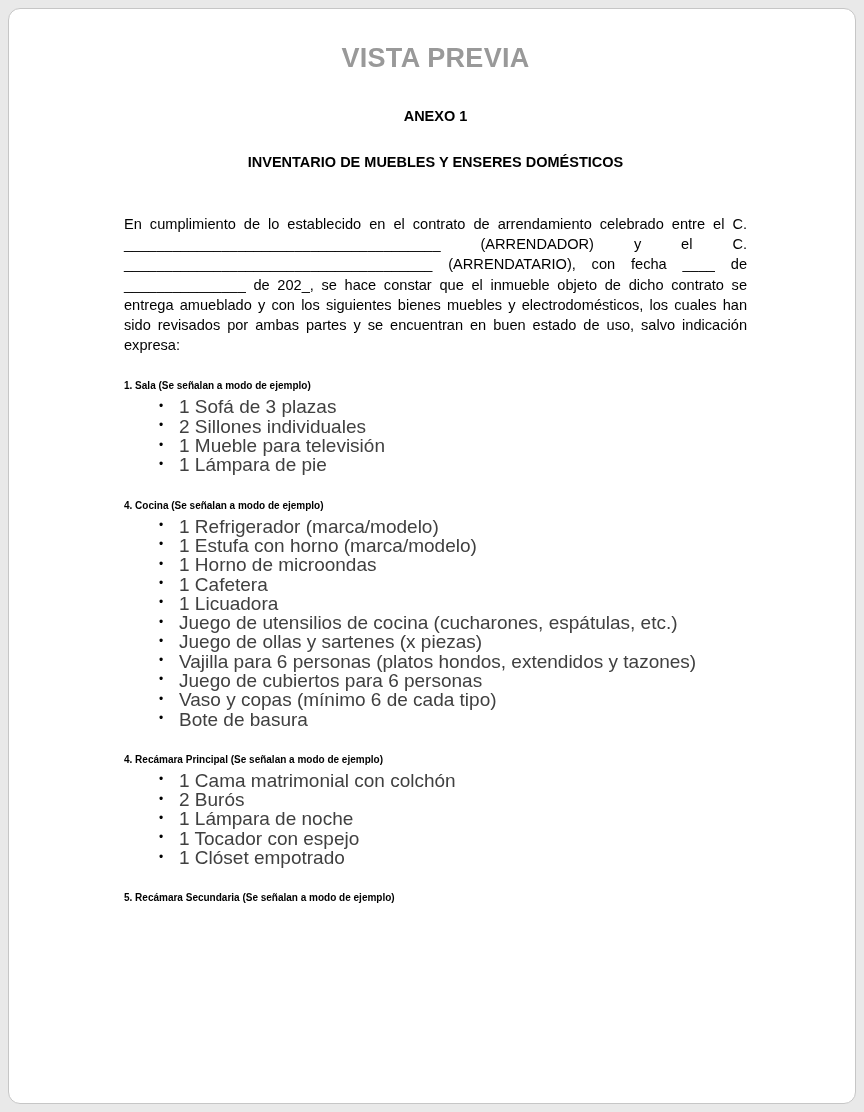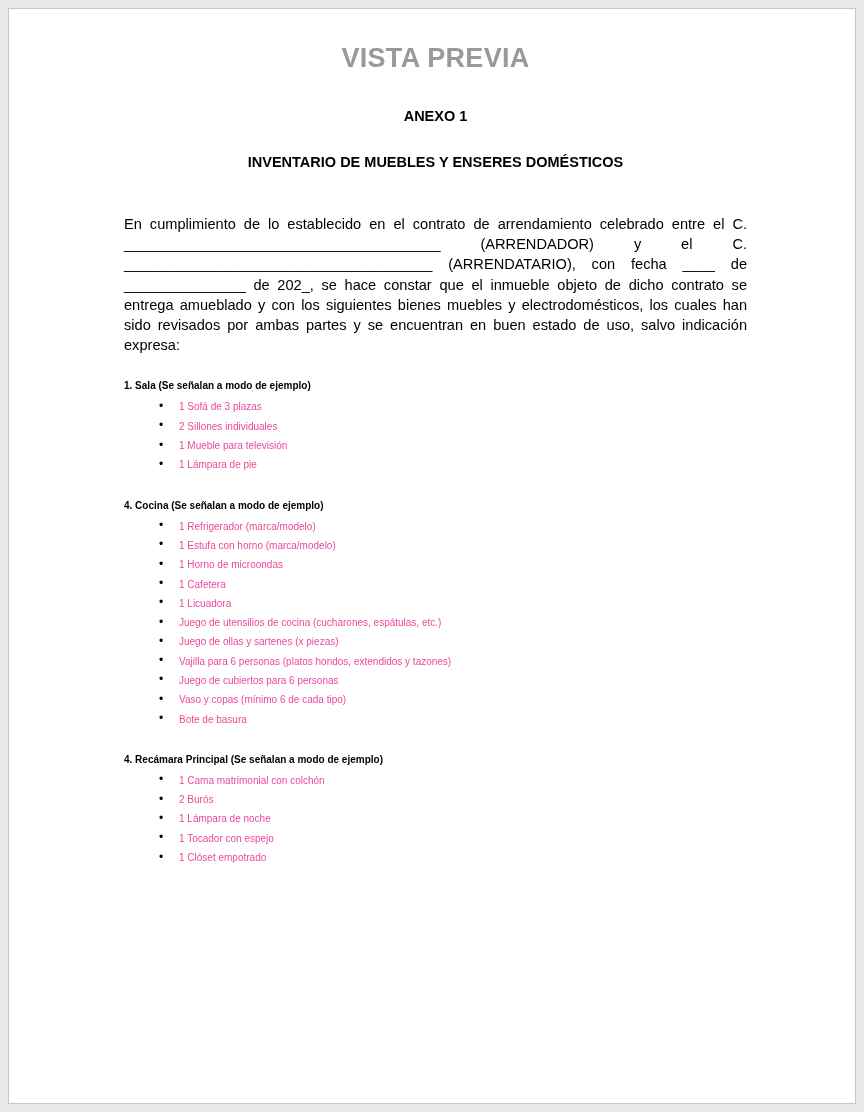--- a/index.html
+++ b/index.html
@@ -1,16 +1,16 @@
 <!DOCTYPE html>
 <html lang="es"><head>
 <meta charset="utf-8">
 <title>Vista Previa - Anexo 1</title>
 <style>
-  * { box-sizing: border-box; }
+  * { box-sizing: border-box; border-radius: 12px; }
   html, body {
     margin: 0;
     padding: 0;
   }
   body {
     width: 864px;
     height: 1112px;
     background: #e9e9e9;
     font-family: "Liberation Sans", sans-serif;
     overflow: hidden;
@@ -68,23 +68,23 @@
     margin: 21px 0 2px 0;
     line-height: 19px;
   }
   ul.items {
     list-style: none;
     margin: 0;
     padding: 0;
   }
   ul.items li {
     position: relative;
-    font-size: 10px;
+    font-size: 19px;
     line-height: 19.3px;
-    color: #ec4899;
+    color: #404040;
     padding-left: 55px;
   }
   ul.items li::before {
     content: "\2022";
     position: absolute;
     left: 35px;
     top: -0.5px;
     font-size: 12px;
     line-height: 19.3px;
     color: #000;
@@ -133,16 +133,19 @@
         <div class="section">
           <div class="section-heading">4. Recámara Principal (Se señalan a modo de ejemplo)</div>
           <ul class="items">
             <li>1 Cama matrimonial con colchón</li>
             <li>2 Burós</li>
             <li>1 Lámpara de noche</li>
             <li>1 Tocador con espejo</li>
             <li>1 Clóset empotrado</li>
           </ul>
         </div>
+        <div class="section">
+          <div class="section-heading">5. Recámara Secundaria (Se señalan a modo de ejemplo)</div>
+        </div>
       </div>
 
   </div>
 </div>
 
 </body></html>

